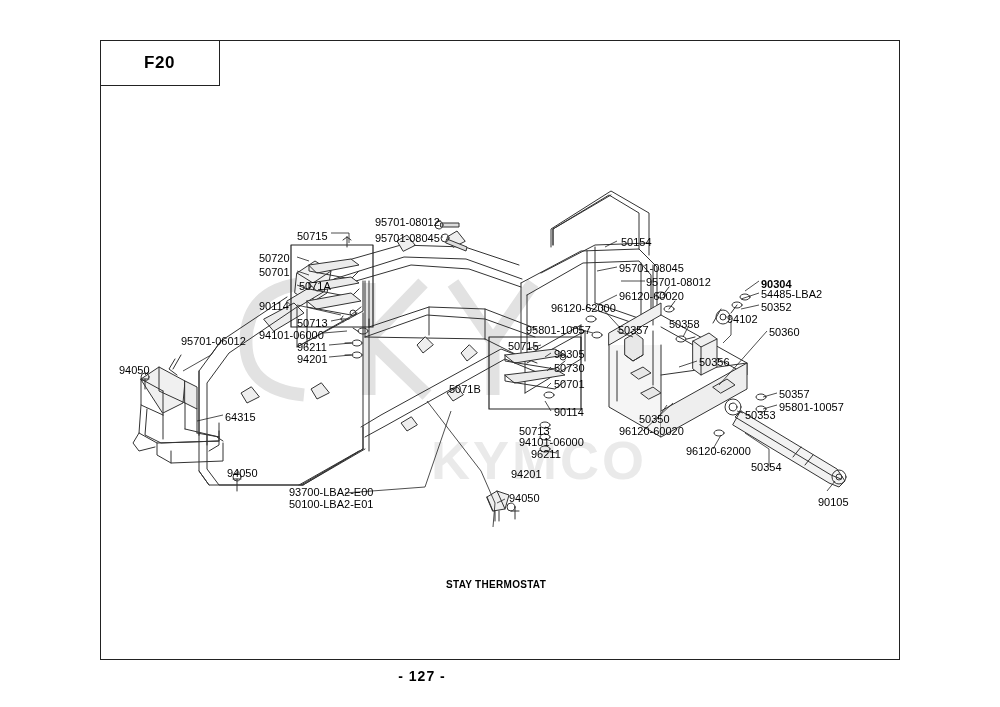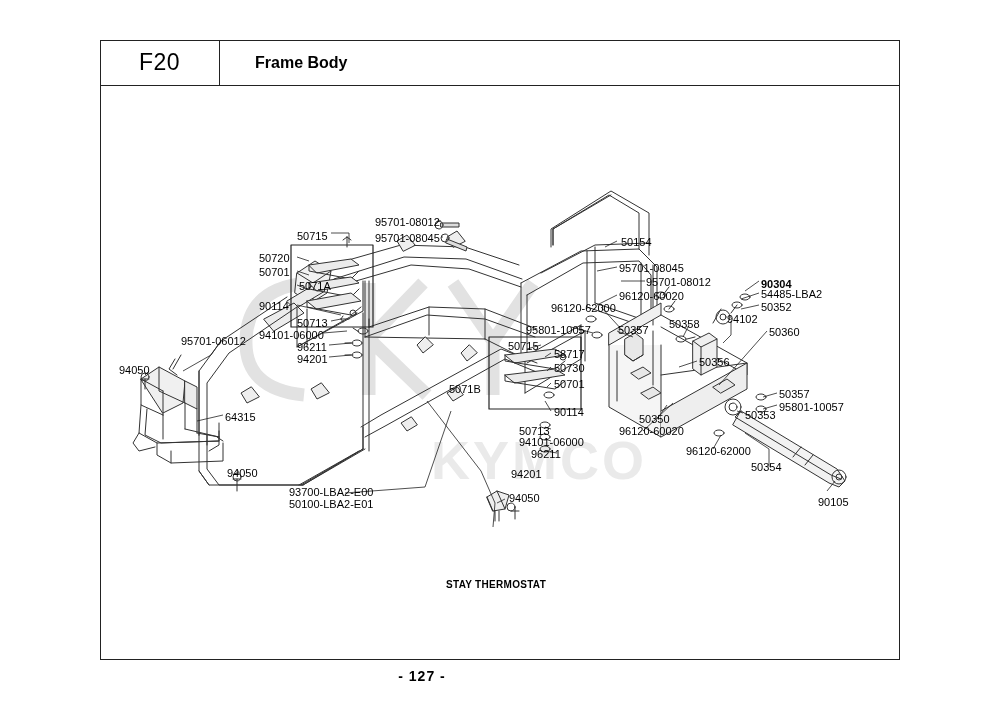--- a/index.html
+++ b/index.html
@@ -38,22 +38,22 @@
     width: 120px;
     height: 46px;
     border-right: 1px solid #222;
     border-bottom: 1px solid #222;
     box-sizing: border-box;
     display: flex;
     align-items: center;
     justify-content: center;
   }
   .code-cell span {
-    font-size: 23px;
-    font-weight: normal;
+    font-size: 17px;
+    font-weight: bold;
     letter-spacing: .5px;
   }
   .title-cell {
     position: absolute;
     left: 220px;
     top: 40px;
     width: 680px;
     height: 46px;
     border-bottom: 1px solid #222;
     box-sizing: border-box;
@@ -104,23 +104,20 @@
 <body>
 
 <div id="page">
 
   <div class="sheet-border"></div>
 
   <div class="code-cell">
     <span>F20</span>
   </div>
 
-  <div class="title-cell">
-    <span>Frame Body</span>
-  </div>
 
   <div id="diagram">
 
     <svg class="watermark" width="798" height="572" viewBox="0 0 798 572" style="left:0;top:0;">
       <g fill="none" stroke="#e2e2e2" stroke-width="13">
         <path d="M205 196 q -58 6 -60 56 q -2 50 58 56"></path>
         <path d="M268 196 l 0 112 M268 252 l 54 -56 M268 252 l 58 56"></path>
         <path d="M352 196 l 40 58 l 40 -58 M392 254 l 0 54"></path>
       </g>
       <text x="330" y="392" font-family="Liberation Sans, sans-serif" font-size="54" font-weight="bold" fill="#eaeaea" letter-spacing="3">KYMCO</text>
@@ -358,21 +355,21 @@
         <div class="lbl" style="left: 660px; top: 215px;">50352</div>
         <div class="lbl" style="left: 518px; top: 204px;">96120-60020</div>
         <div class="lbl" style="left: 450px; top: 216px;">96120-62000</div>
         <div class="lbl" style="left: 626px; top: 227px;">94102</div>
         <div class="lbl" style="left: 568px; top: 232px;">50358</div>
         <div class="lbl" style="left: 425px; top: 238px;">95801-10057</div>
         <div class="lbl" style="left: 517px; top: 238px;">50357</div>
         <div class="lbl" style="left: 668px; top: 240px;">50360</div>
         <div class="lbl" style="left: 407px; top: 254px;">50715</div>
         <div class="lbl" style="left: 598px; top: 270px;">50356</div>
-        <div class="lbl" style="left: 453px; top: 262px;">58717</div>
+        <div class="lbl" style="left: 453px; top: 262px;">90305</div>
         <div class="lbl" style="left: 453px; top: 276px;">50730</div>
         <div class="lbl" style="left: 453px; top: 292px;">50701</div>
         <div class="lbl" style="left: 348px; top: 297px;">5071B</div>
         <div class="lbl" style="left: 678px; top: 302px;">50357</div>
         <div class="lbl" style="left: 678px; top: 315px;">95801-10057</div>
         <div class="lbl" style="left: 453px; top: 320px;">90114</div>
         <div class="lbl" style="left: 644px; top: 323px;">50353</div>
         <div class="lbl" style="left: 538px; top: 327px;">50350</div>
         <div class="lbl" style="left: 418px; top: 339px;">50713</div>
         <div class="lbl" style="left: 518px; top: 339px;">96120-60020</div>

